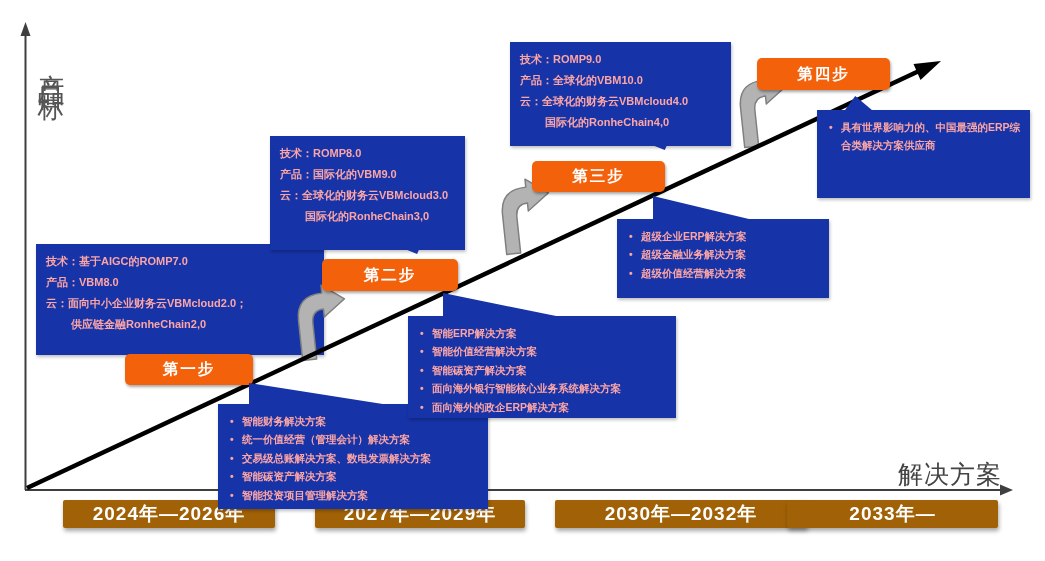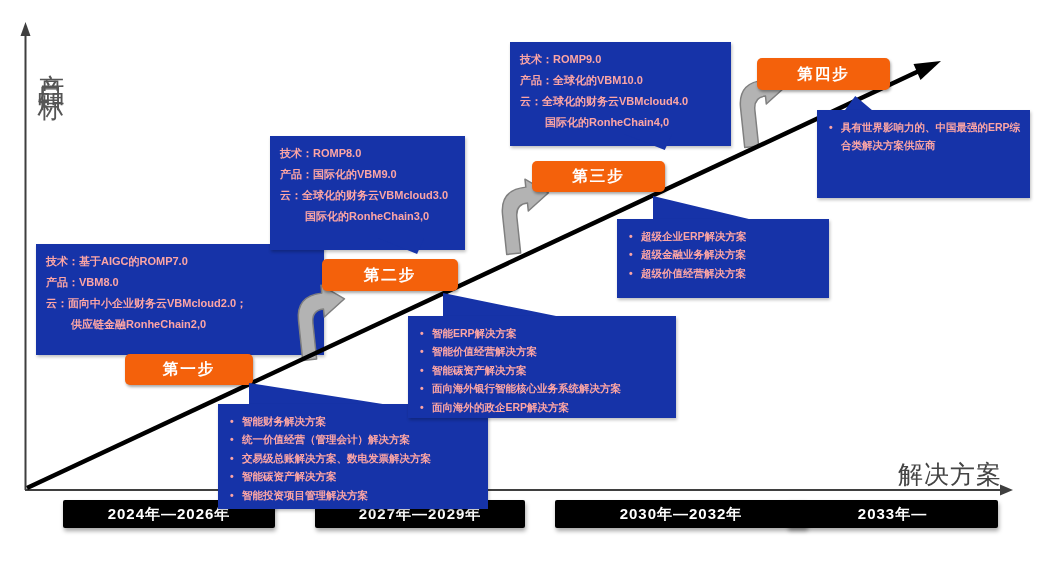--- a/index.html
+++ b/index.html
@@ -17,21 +17,21 @@
   
   .tail{position:absolute;background:#1633A8;}
   .tail-up{clip-path:polygon(0 0,0 100%,100% 100%);z-index:5;}
   .tail-up-mid{clip-path:polygon(38% 0,100% 100%,0 100%);z-index:5;}
   .tail-down{clip-path:polygon(0 0,100% 0,85% 100%);z-index:1;}
   
   .step-btn{position:absolute;background:#F4610B;border-radius:5px;color:#fff;font-size:15.5px;
             font-weight:bold;display:flex;align-items:center;justify-content:center;z-index:4;
             box-shadow:1px 2px 3px rgba(0,0,0,.35);letter-spacing:2px;cursor:pointer;}
   
-  .time-bar{position:absolute;background:#000000;height:28px;color:#fff;font-size:15px;font-weight:bold;
+  .time-bar{position:absolute;background:#a16207;height:28px;color:#fff;font-size:19px;font-weight:bold;
             display:flex;align-items:center;justify-content:center;z-index:2;border-radius:2px;
             box-shadow:1px 3px 4px rgba(0,0,0,.35);letter-spacing:1px;}
   
   .y-label{position:absolute;left:33px;top:52px;writing-mode:vertical-rl;text-orientation:upright;
            font-family:"DejaVu Serif",serif;font-size:27px;color:#555;letter-spacing:7px;z-index:0;}
   .x-label{position:absolute;left:898px;top:458px;font-family:"DejaVu Serif",serif;font-size:25px;
            color:#444;z-index:0;letter-spacing:1px;}
   .z2{z-index:2;} .z3{z-index:3;}
 </style>
 </head>

